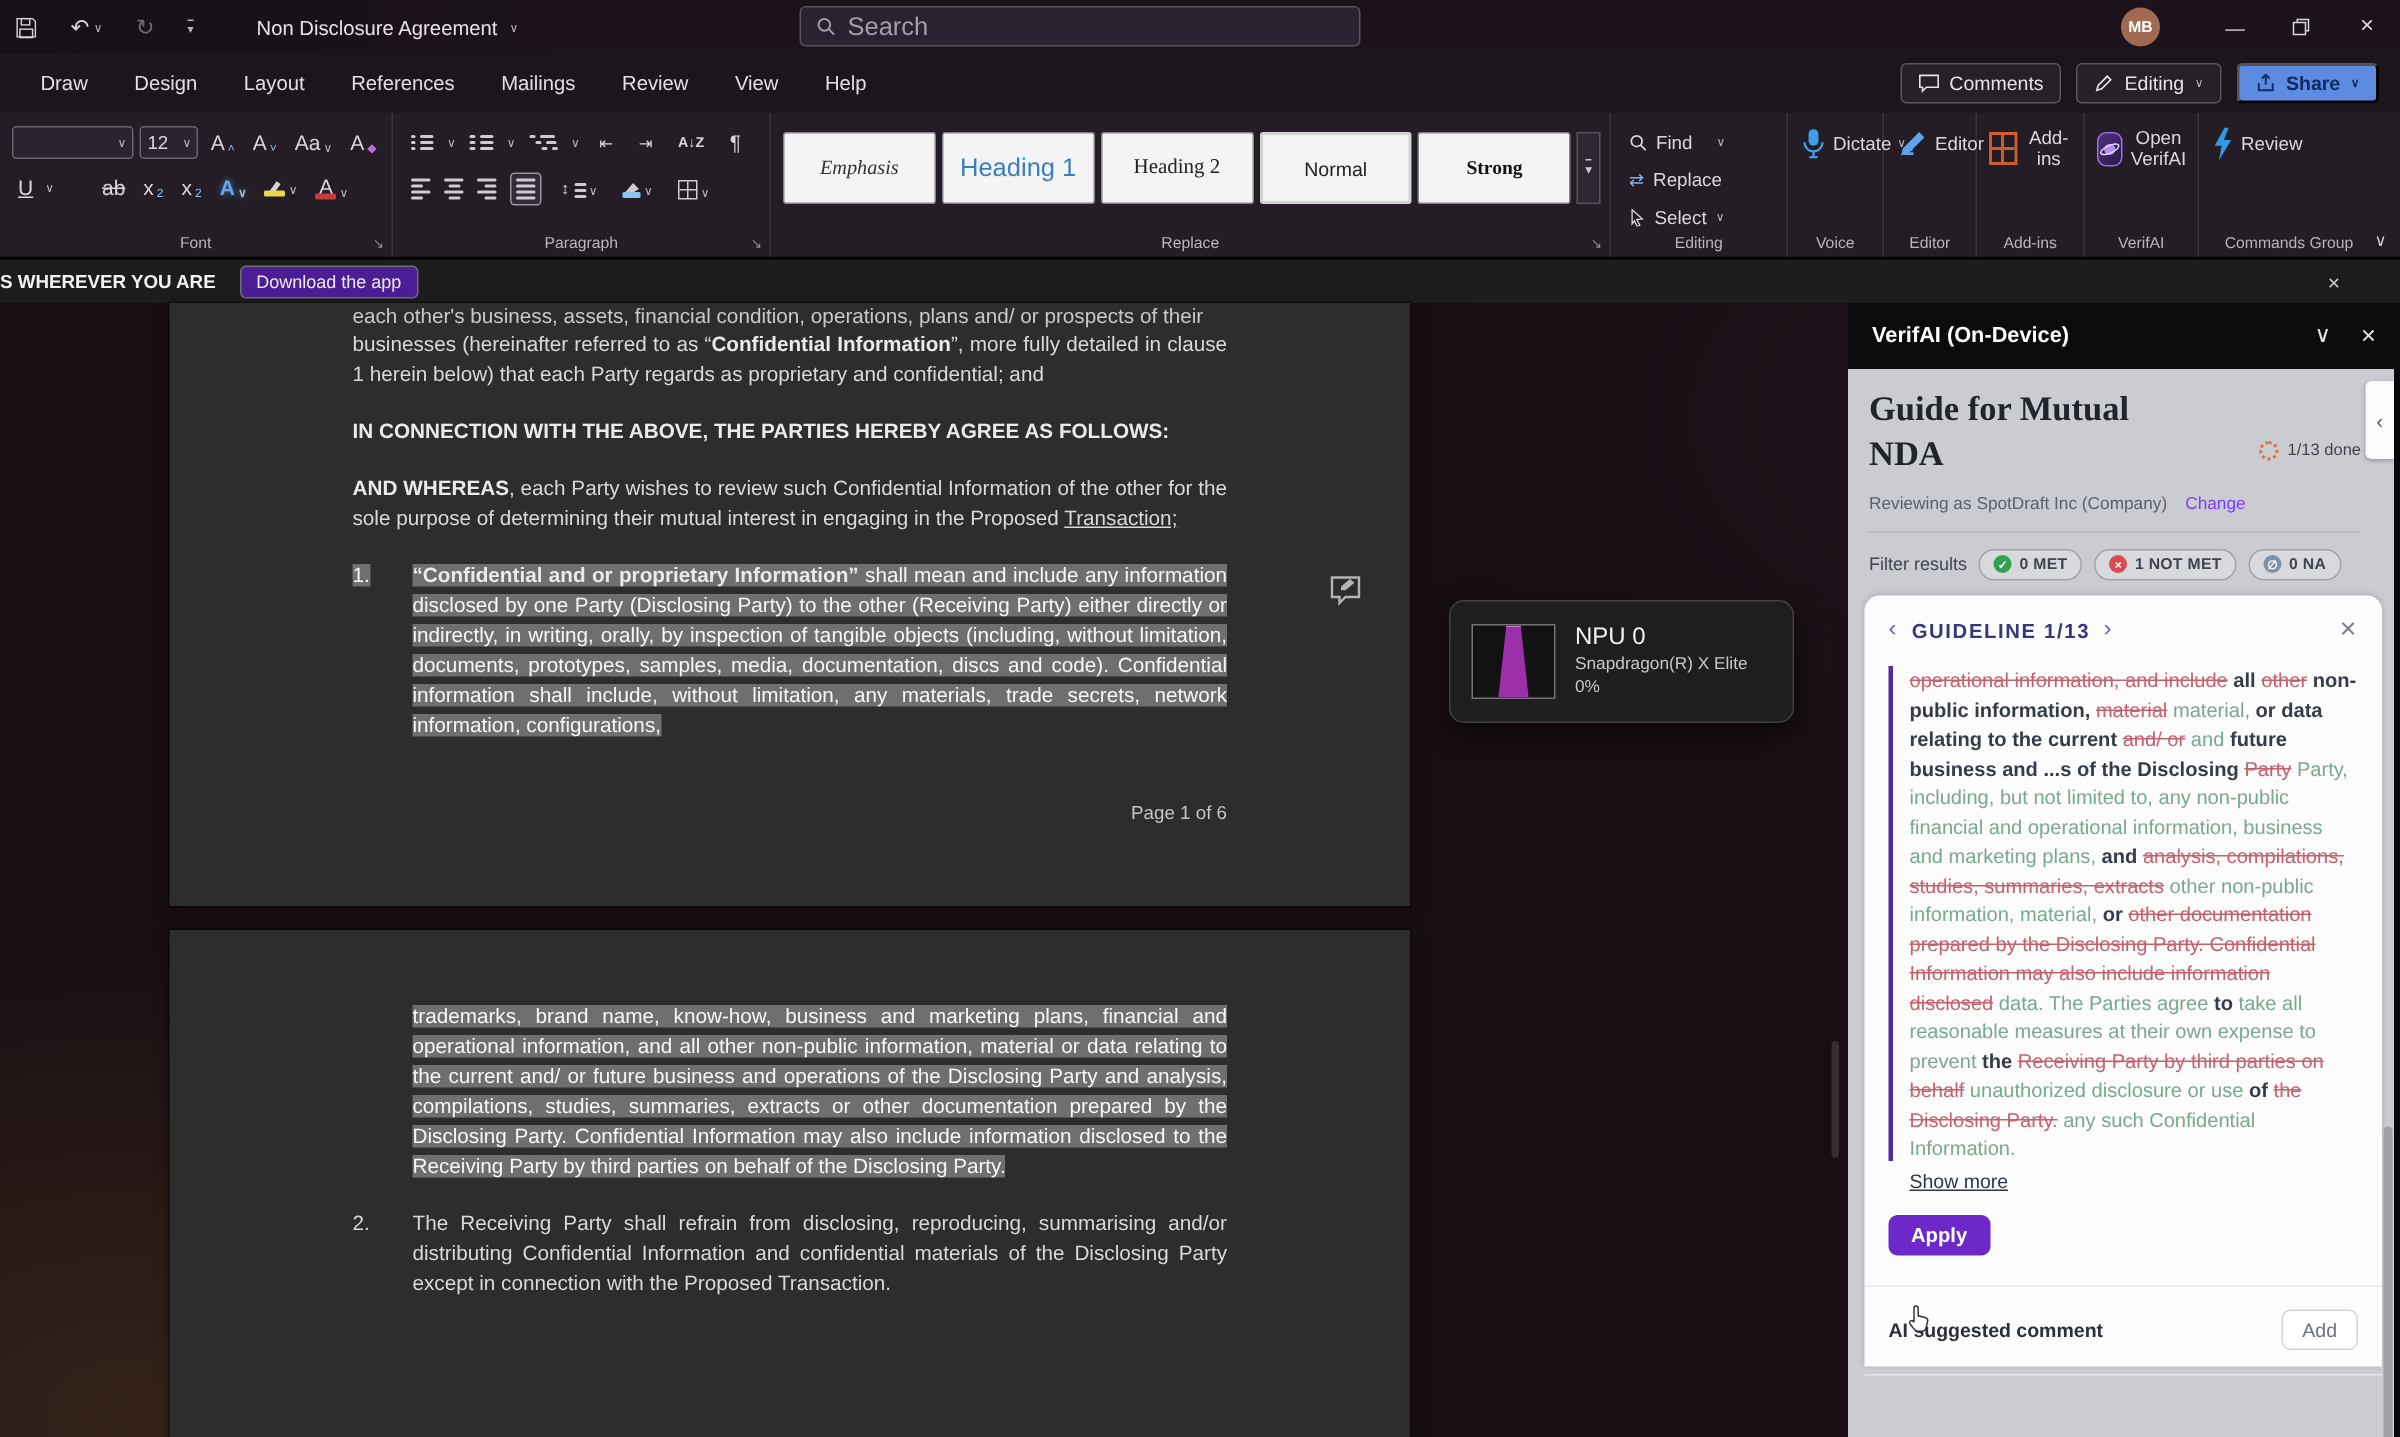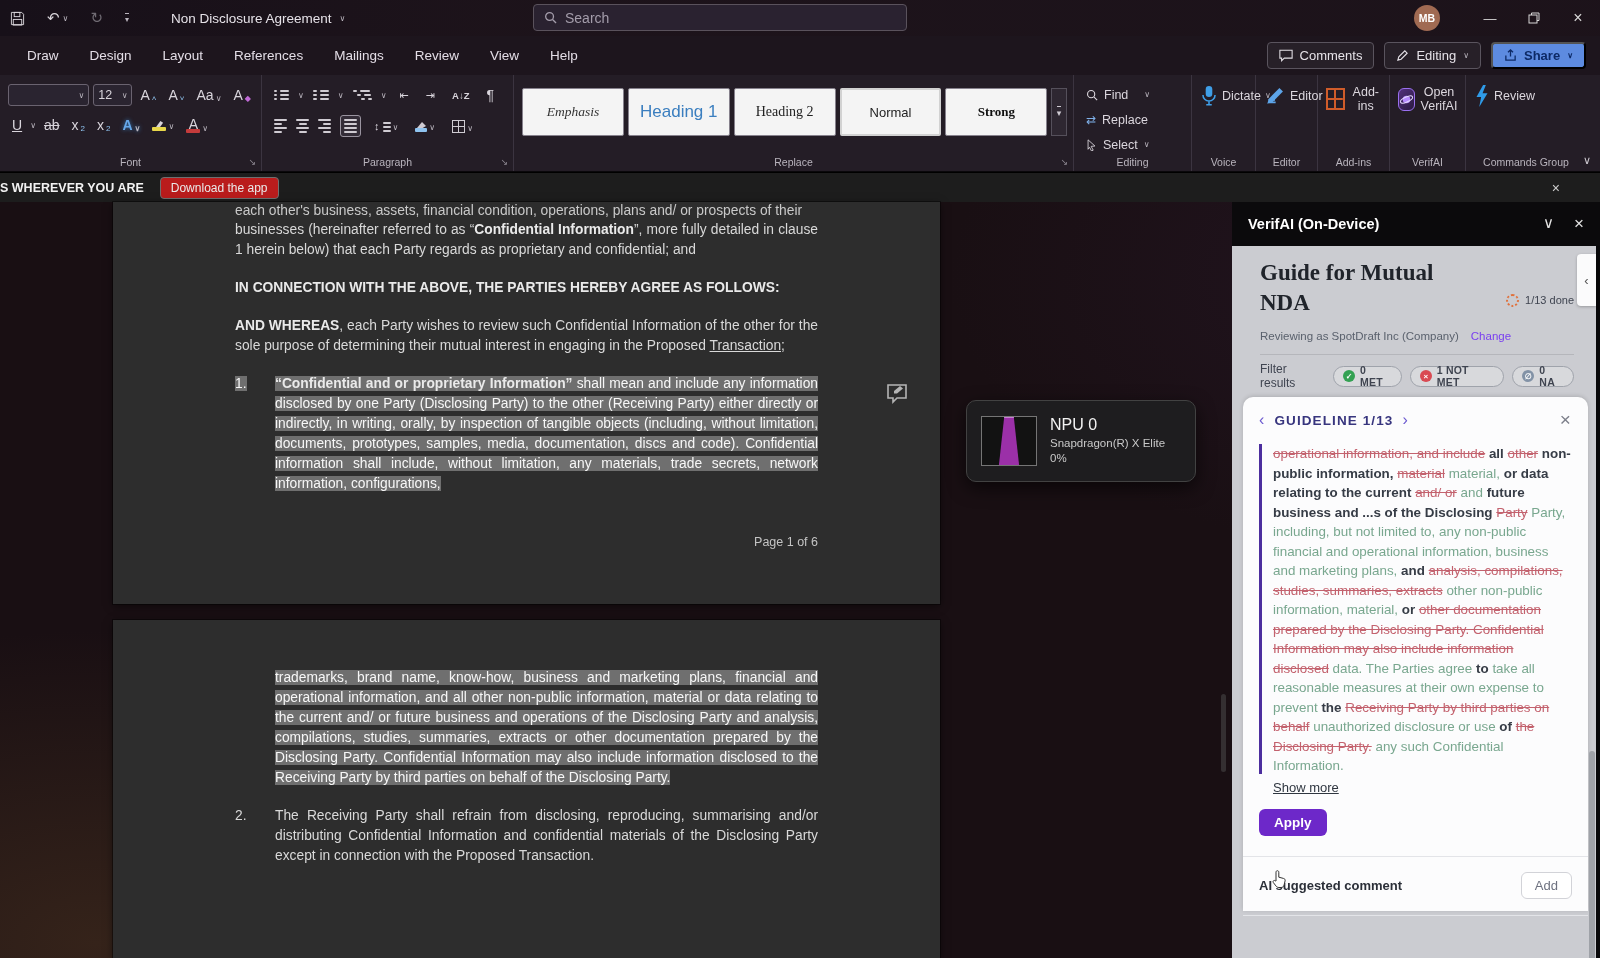--- a/index.html
+++ b/index.html
@@ -10,21 +10,21 @@
   
   .titlebar { height:36px; background:linear-gradient(90deg,#171019,#26192323 30%), #1b1219;
     display:flex; align-items:center; color:#e6e2e8; position:relative; }
   .tb-icons { display:flex; align-items:center; gap:22px; padding-left:10px; }
   .tb-btn { display:flex; align-items:center; gap:3px; font-size:15px; color:#d8d4da; cursor:default; }
   .dim { color:#6f6a72; }
   .mini-chev { font-size:8px; color:#b9b4bd; }
   .doc-title { margin-left:42px; font-size:13.5px; display:flex; gap:8px; align-items:center; }
   .searchbox { position:absolute; left:533px; top:4px; width:374px; height:27px; background:#2a2230;
     border:1px solid #5a525c; border-radius:4px; display:flex; align-items:center; gap:8px; padding:0 10px; }
-  .searchbox input { background:transparent; border:none; outline:none; color:#cfc9d2; font-size:14px; width:100%;
+  .searchbox input { background:transparent; border:none; outline:none; color:#cfc9d2; font-size:17px; width:100%;
     font-family:"Liberation Sans", sans-serif; }
   .searchbox input::placeholder { color:#a49dab; }
   .tb-right { position:absolute; right:0; top:0; height:36px; display:flex; align-items:center; }
   .avatar { width:26px; height:26px; border-radius:50%; background:#a06a52; color:#fff; font-size:10.5px;
     font-weight:bold; display:flex; align-items:center; justify-content:center; margin-right:28px; }
   .winbtn { width:44px; height:36px; display:flex; align-items:center; justify-content:center; color:#d8d8d8; font-size:13px; }
 
   
   .menubar { height:39px; background:#1d151d; display:flex; align-items:center; padding-left:27px; color:#e3dde6; position:relative; }
   .mtab { font-size:13.5px; margin-right:31px; cursor:default; }
@@ -61,21 +61,21 @@
     display:flex; align-items:center; justify-content:center; }
   .bigbtn { display:flex; flex-direction:row; align-items:center; justify-content:flex-start; gap:4px;
     color:#dcd7de; font-size:12.5px; padding-top:3px; text-align:center; line-height:14px; }
   .edrow { display:flex; align-items:center; gap:6px; height:25px; color:#dcd7de; font-size:12.5px; }
   .ribbon-collapse { position:absolute; right:9px; bottom:4px; color:#cfcbd2; font-size:11px; }
 
   
   .banner { height:30px; background:#1d1d1d; border-top:1px solid #000; display:flex; align-items:center; color:#d9d9d9; position:relative; }
   .banner .lead { font-weight:bold; font-size:12.5px; color:#f2f2f2; margin-left:0; }
   .banner .msg { font-size:12.5px; margin-left:10px; }
-  .dlbtn { margin-left:16px; height:22px; border:1px solid #6f6f6f; border-radius:4px; background:#b91c1c;
+  .dlbtn { margin-left:16px; height:22px; border:1px solid #6f6f6f; border-radius:4px; background:#4c1d95;
     color:#eaeaea; font-size:12px; padding:0 10px; display:flex; align-items:center; }
   .banner .bx { position:absolute; right:40px; color:#cfcfcf; font-size:14px; }
 
   
   .workspace { position:relative; height:756px;
     background:radial-gradient(900px 520px at 6% 98%, #35231a, transparent 60%),
                radial-gradient(700px 400px at 90% 10%, #221420, transparent 70%), #190f13; }
   .page { position:absolute; left:113px; width:827px; background:#2d2d2d; overflow:hidden;
     box-shadow:0 0 0 1px rgba(0,0,0,.4), 0 2px 8px rgba(0,0,0,.5); padding:0 122px; }
   .page1 { top:0; height:402px; }
@@ -105,21 +105,21 @@
   
   .panel { position:absolute; right:0; top:0; width:368px; height:756px; background:#cbccd1; }
   .panel::after { content:""; position:absolute; right:0; top:44px; bottom:0; width:4px; background:#08080a; }
   .p-header { height:44px; background:#0b0a0c; color:#fff; display:flex; align-items:center; padding:0 16px; }
   .p-header .ph-title { font-size:14.5px; font-weight:bold; }
   .p-header .ph-icons { margin-left:auto; display:flex; gap:20px; color:#e4e4e4; font-size:15px; }
   .p-body { position:relative; height:712px; overflow:hidden; }
   .collapse-tab { position:absolute; right:4px; top:8px; width:19px; height:52px; background:#fbfbfc;
     border-radius:4px 0 0 4px; box-shadow:0 1px 3px rgba(0,0,0,.25); display:flex; align-items:center;
     justify-content:center; color:#555; font-size:13px; z-index:6; }
-  .p-inner { padding:12px 26px 0 28px; }
+  .p-inner { padding:12px 26px 0 14px; }
   .p-titlerow { display:flex; }
   .p-title { font-family:"Liberation Serif", serif; font-weight:bold; font-size:23px; line-height:30px;
     color:#20242b; width:218px; }
   .p-status { margin-left:auto; margin-top:24px; display:flex; align-items:center; gap:6px; }
   .spinner { width:13px; height:13px; border:2px dotted #e0713c; border-radius:50%; }
   .p-status span { font-size:11px; color:#3f4450; }
   .p-review { margin-top:12px; font-size:11.5px; color:#5a616d; display:flex; gap:12px; }
   .p-review .chg { color:#7a3ff0; }
   .p-div { margin-top:12px; border-top:1px solid #b5b6bb; }
   .p-filter { margin-top:10px; display:flex; align-items:center; gap:8px; height:22px; }
@@ -271,21 +271,21 @@
       <span class="rbtn">
           <span>A</span>
           <span style="color:#c06ad6;font-size:8px;">◆</span>
         </span>
     </div>
     <div class="rrow" style="margin-top:4px;">
       <span class="rbtn" style="text-decoration:underline;">
           <span>U</span>
         </span>
       <span class="mini-chev">∨</span>
-      <span class="rbtn" style="text-decoration:line-through;">ab</span>
+      <span class="rbtn" style="text-decoration:line-through;margin-left:24px;">ab</span>
       <span class="rbtn">
           <span>x</span>
           <sub style="font-size:8px;color:#8fc3ef;">2</sub>
         </span>
       <span class="rbtn">
           <span>x</span>
           <sup style="font-size:8px;color:#8fc3ef;">2</sup>
         </span>
       <span class="rbtn" style="color:#66a8ea;text-shadow:0 0 4px #3a7ebf;font-weight:bold;">
           <span>A</span>

